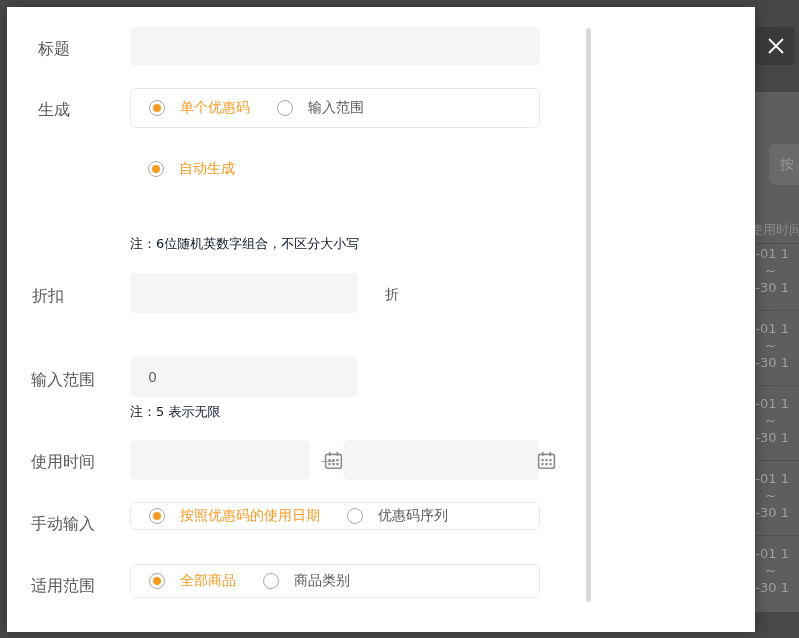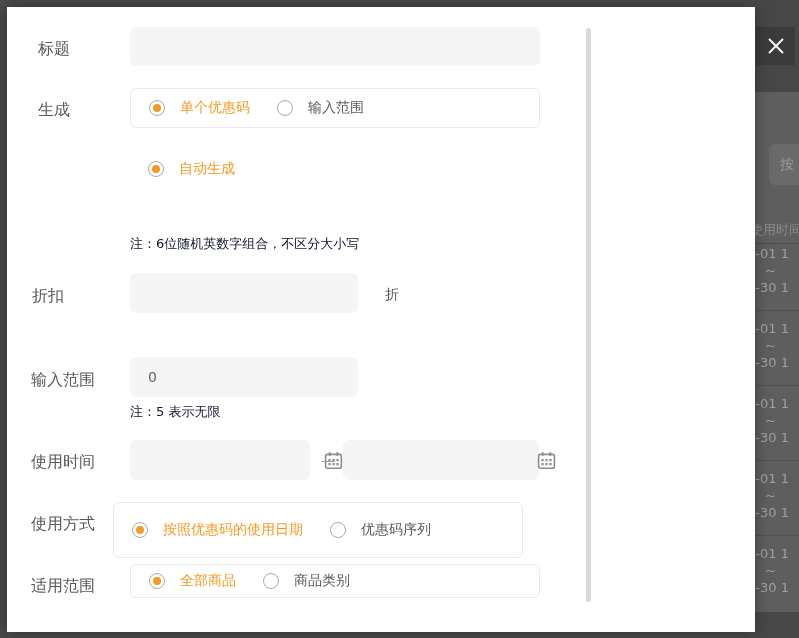--- a/index.html
+++ b/index.html
@@ -164,22 +164,22 @@
           <rect x="4.6" y="8.4" width="2.4" height="2.4" fill="#8c8c8c"></rect>
           <rect x="8.8" y="8.4" width="2.4" height="2.4" fill="#8c8c8c"></rect>
           <rect x="13" y="8.4" width="2.4" height="2.4" fill="#8c8c8c"></rect>
           <rect x="4.6" y="12.6" width="2.4" height="2.4" fill="#8c8c8c"></rect>
           <rect x="8.8" y="12.6" width="2.4" height="2.4" fill="#8c8c8c"></rect>
           <rect x="13" y="12.6" width="2.4" height="2.4" fill="#8c8c8c"></rect>
         </svg>
       </span>
     </div>
 
-    <div class="flabel" style="left:24px; top:507px">使用方式</div>
-    <div class="rbox" style="left:106px; top:495px; width:410px; height:56px">
+    <div class="flabel" style="left:24px; top:507px">手动输入</div>
+    <div class="rbox" style="left:123px; top:495px; width:410px; height:28px">
       <div class="ropt">
         <span class="radio sel"></span>
         <span class="ropt-label on">按照优惠码的使用日期</span>
       </div>
       <div class="ropt">
         <span class="radio"></span>
         <span class="ropt-label">优惠码序列</span>
       </div>
     </div>
 

